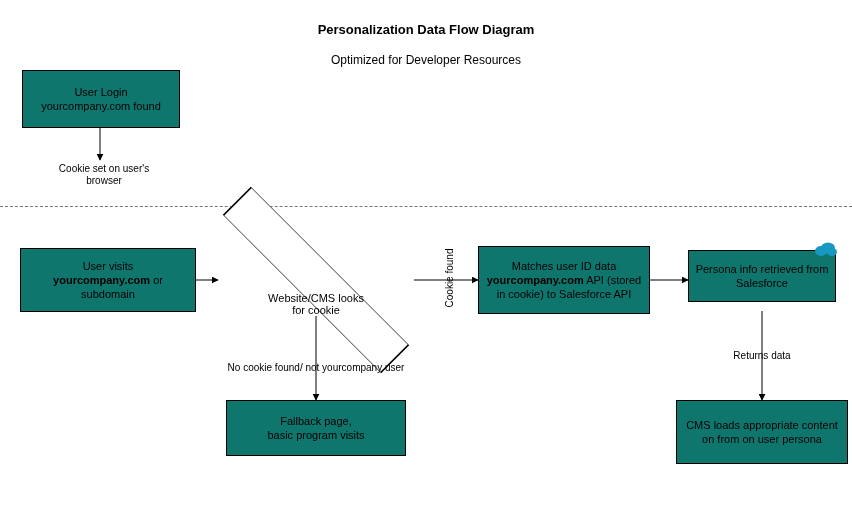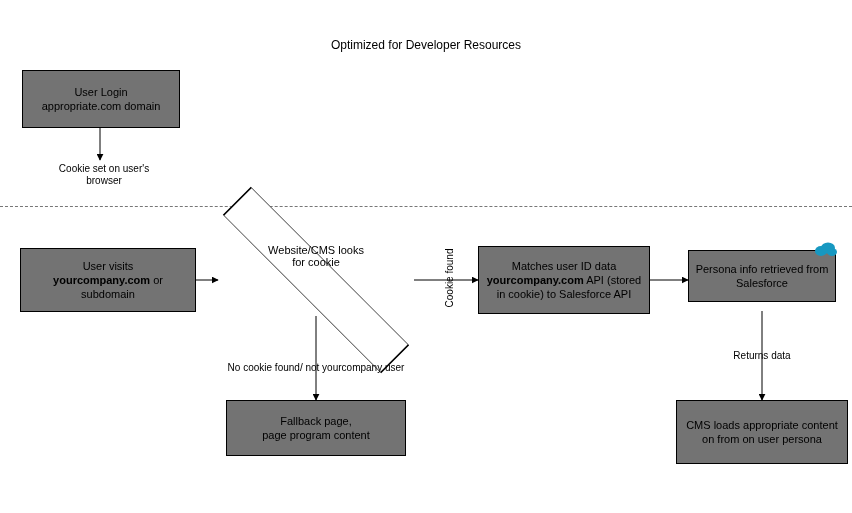--- a/index.html
+++ b/index.html
@@ -1,35 +1,36 @@
 <!DOCTYPE html>
 <html><head>
 <meta charset="utf-8">
 <style>
   html,body{margin:0;padding:0;font-family:Arial,Helvetica,sans-serif;font-size:11px;color:#000;background:#fff}
   .canvas{position:relative;width:852px;height:513px}
   .title{position:absolute;width:100%;text-align:center}
   .title .t1{font-weight:bold;font-size:13px}
   .title .t2{font-size:12px;margin-top:16px}
-  .box{position:absolute;border:1px solid #000;background:#737373;display:flex;align-items:center;justify-content:center;text-align:center;padding:4px;box-sizing:border-box;line-height:1.3}
+  .box{position:absolute;border:1px solid #000;background:#0f766e;display:flex;align-items:center;justify-content:center;text-align:center;padding:4px;box-sizing:border-box;line-height:1.3}
   .diamond{position:absolute}
   .diamond .shape{width:100%;height:100%;border:1px solid #000;background:#fff;transform:rotate(45deg) scaleX(1.6) scaleY(0.55);box-sizing:border-box}
-  .diamond .label{position:absolute;top:0;left:0;width:100%;height:100%;display:flex;align-items:flex-start;justify-content:center;text-align:center;padding:0 18px;box-sizing:border-box}
+  .diamond .label{position:absolute;top:0;left:0;width:100%;height:100%;display:flex;align-items:flex-end;justify-content:center;text-align:center;padding:0 18px;box-sizing:border-box}
   .hr-dash{position:absolute;left:0;width:852px;border-top:1px dashed #777}
   .edge-label{position:absolute;font-size:10px;text-align:center;line-height:1.2}
   .edge-label.vert{transform:rotate(-90deg);transform-origin:center}
   .bold{font-weight:bold}
   svg{position:absolute;top:0;left:0;pointer-events:none}
 </style>
 </head>
 <body>
 
 <div class="canvas">
 
   <div class="title" style="top:22px">
+    <div class="t1">Personalization Data Flow Diagram</div>
     <div class="t2">Optimized for Developer Resources</div>
   </div>
 
   <svg width="852" height="513">
     <defs>
       <marker id="ah" viewBox="0 0 10 10" refX="9" refY="5" markerWidth="7" markerHeight="7" orient="auto">
         <path d="M0 0 L10 5 L0 10 z" fill="#000"></path>
       </marker>
     </defs>
 
@@ -42,21 +43,21 @@
     <line x1="650" y1="280" x2="688" y2="280" stroke="#000" stroke-width="1" marker-end="url(#ah)"></line>
 
     <line x1="316" y1="316" x2="316" y2="400" stroke="#000" stroke-width="1" marker-end="url(#ah)"></line>
 
     <line x1="762" y1="311" x2="762" y2="400" stroke="#000" stroke-width="1" marker-end="url(#ah)"></line>
   </svg>
 
   <div class="box" style="left:22px;top:70px;width:158px;height:58px">
     <div>
       <span>User Login</span><br>
-      <span>appropriate.com domain</span>
+      <span>yourcompany.com found</span>
     </div>
   </div>
 
   <div class="edge-label" style="left:44px;top:163px;width:120px">Cookie set on user's browser</div>
 
   <div class="hr-dash" style="top:206px"></div>
 
   <div class="box" style="left:20px;top:248px;width:176px;height:64px">
     <div>
       <span>User visits</span><br>
@@ -85,21 +86,21 @@
 
   <svg style="position:absolute;left:814px;top:240px;width:24px;height:18px" viewBox="0 0 24 18">
     <ellipse cx="7" cy="11" rx="6" ry="5" fill="#1798c1"></ellipse>
     <ellipse cx="14" cy="8" rx="7" ry="5.5" fill="#1798c1"></ellipse>
     <ellipse cx="18" cy="12" rx="5" ry="4" fill="#1798c1"></ellipse>
   </svg>
 
   <div class="edge-label" style="left:206px;top:362px;width:220px">No cookie found/ not yourcompany user</div>
 
   <div class="box" style="left:226px;top:400px;width:180px;height:56px;white-space:pre-line">Fallback page,
-page program content</div>
+basic program visits</div>
 
   <div class="edge-label" style="left:728px;top:350px;width:68px">Returns data</div>
 
   <div class="box" style="left:676px;top:400px;width:172px;height:64px">
     <div><span>CMS loads appropriate content on from on user persona</span></div>
   </div>
 
 </div>
 
 </body></html>

